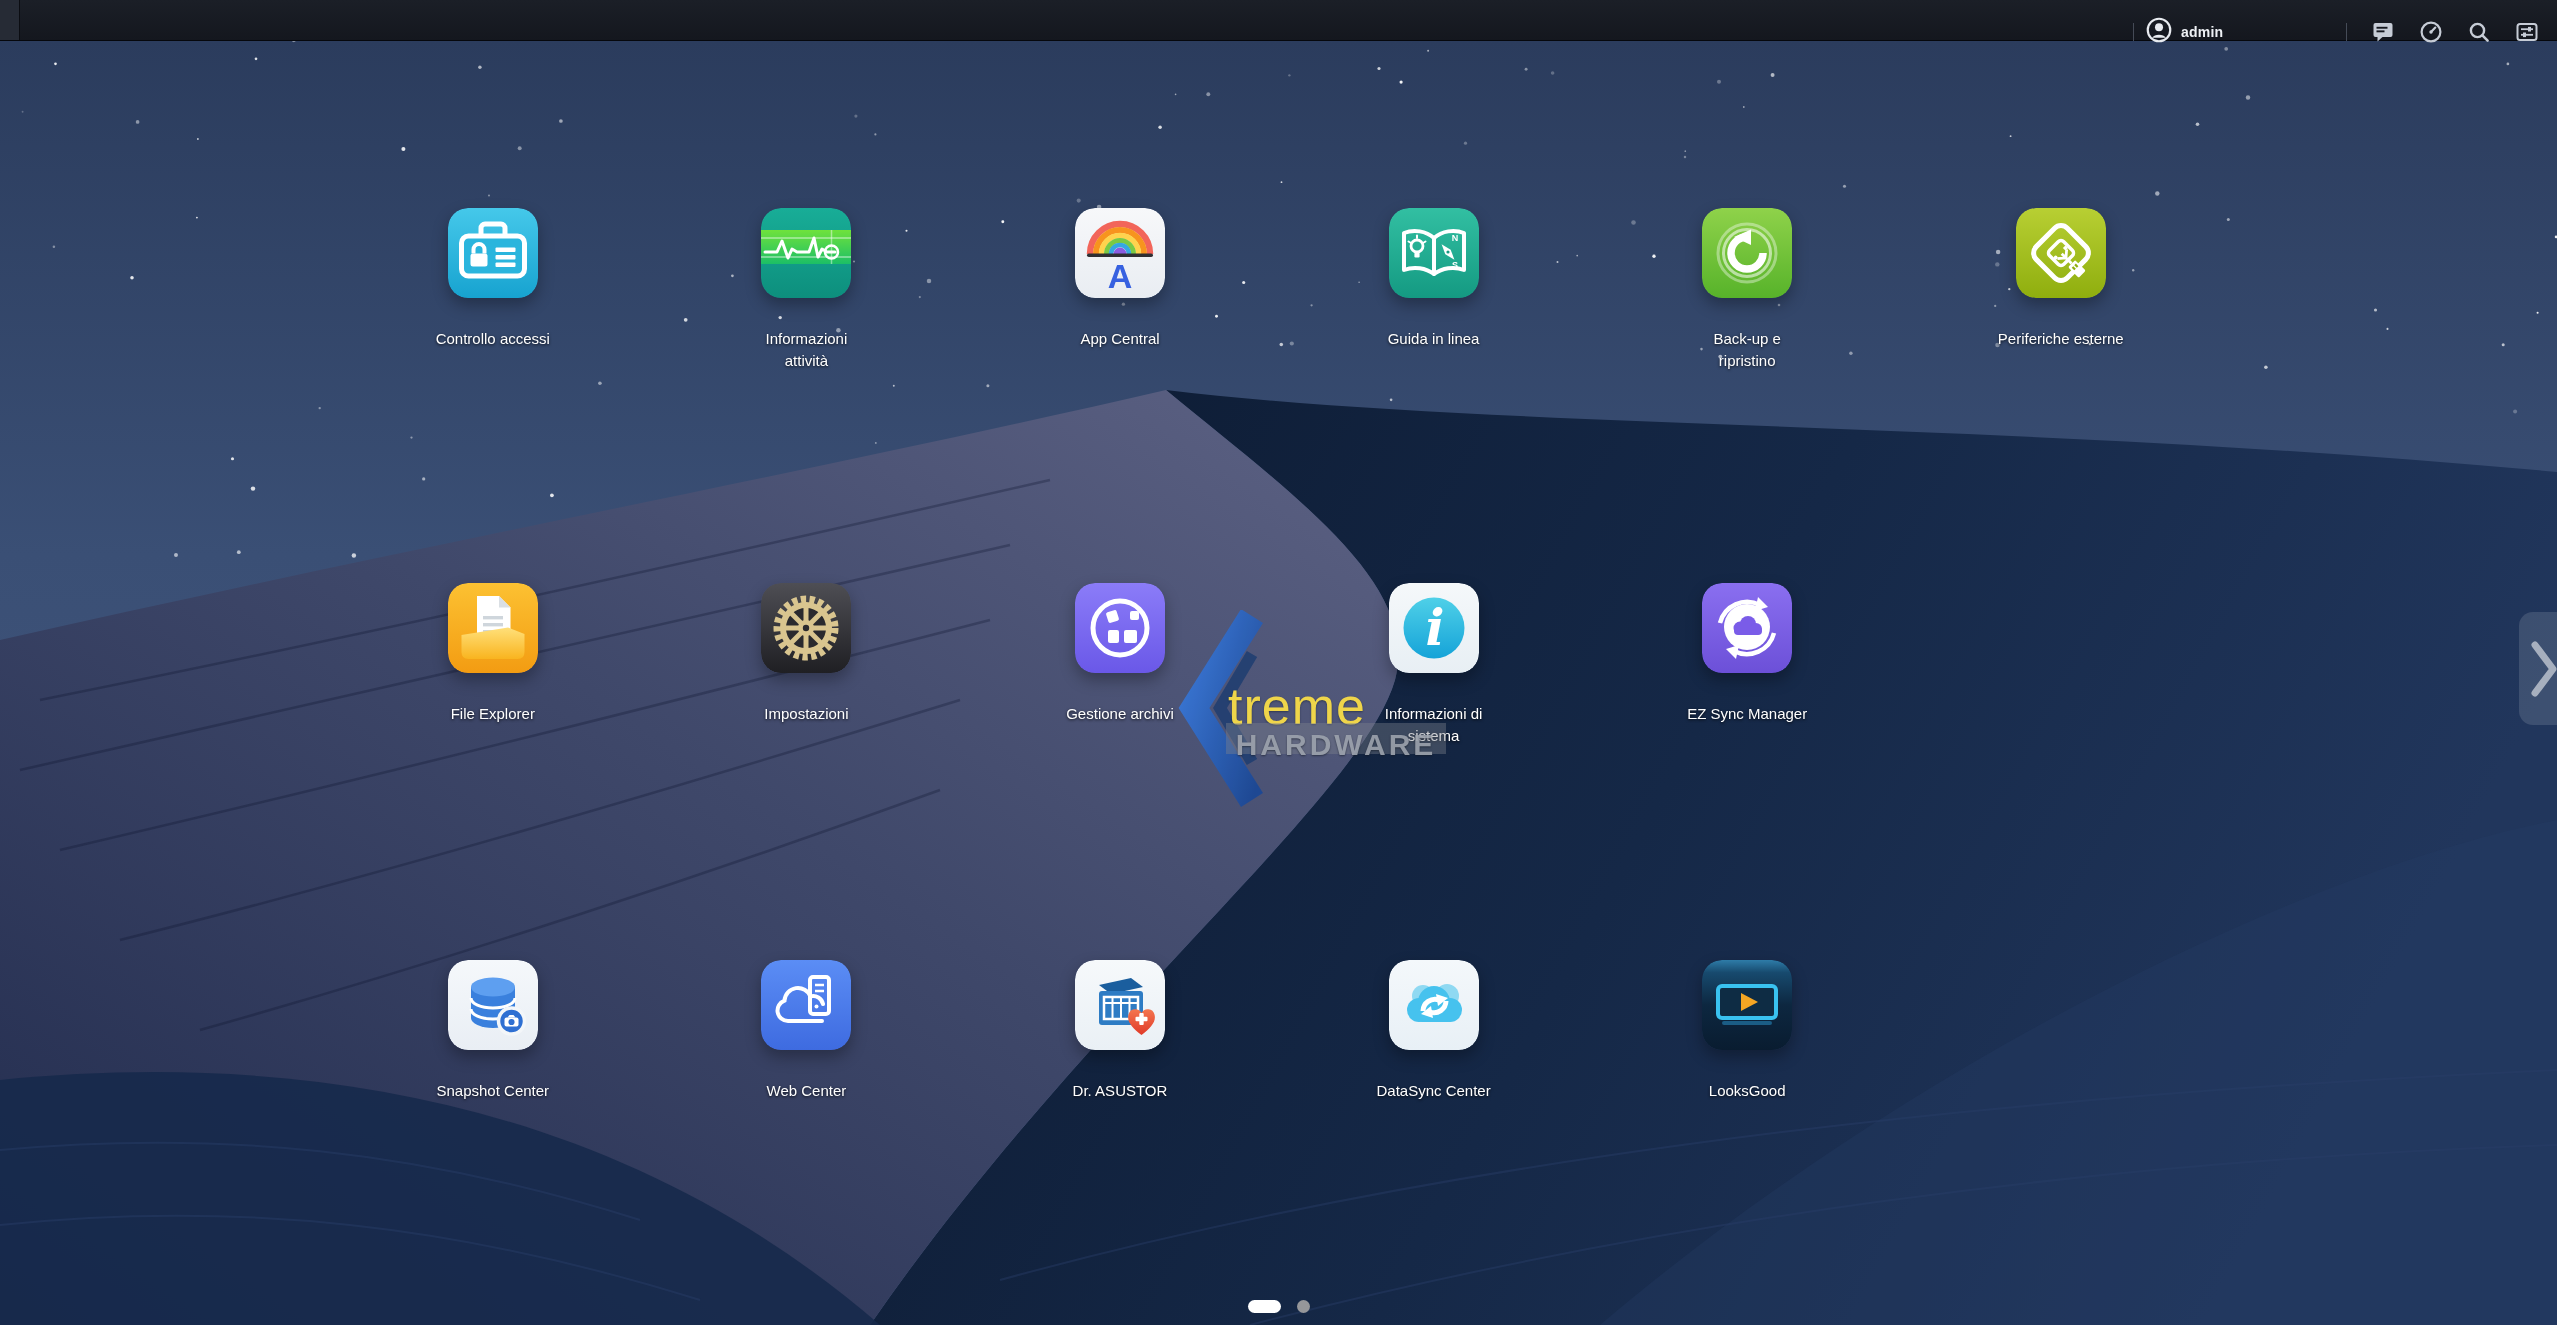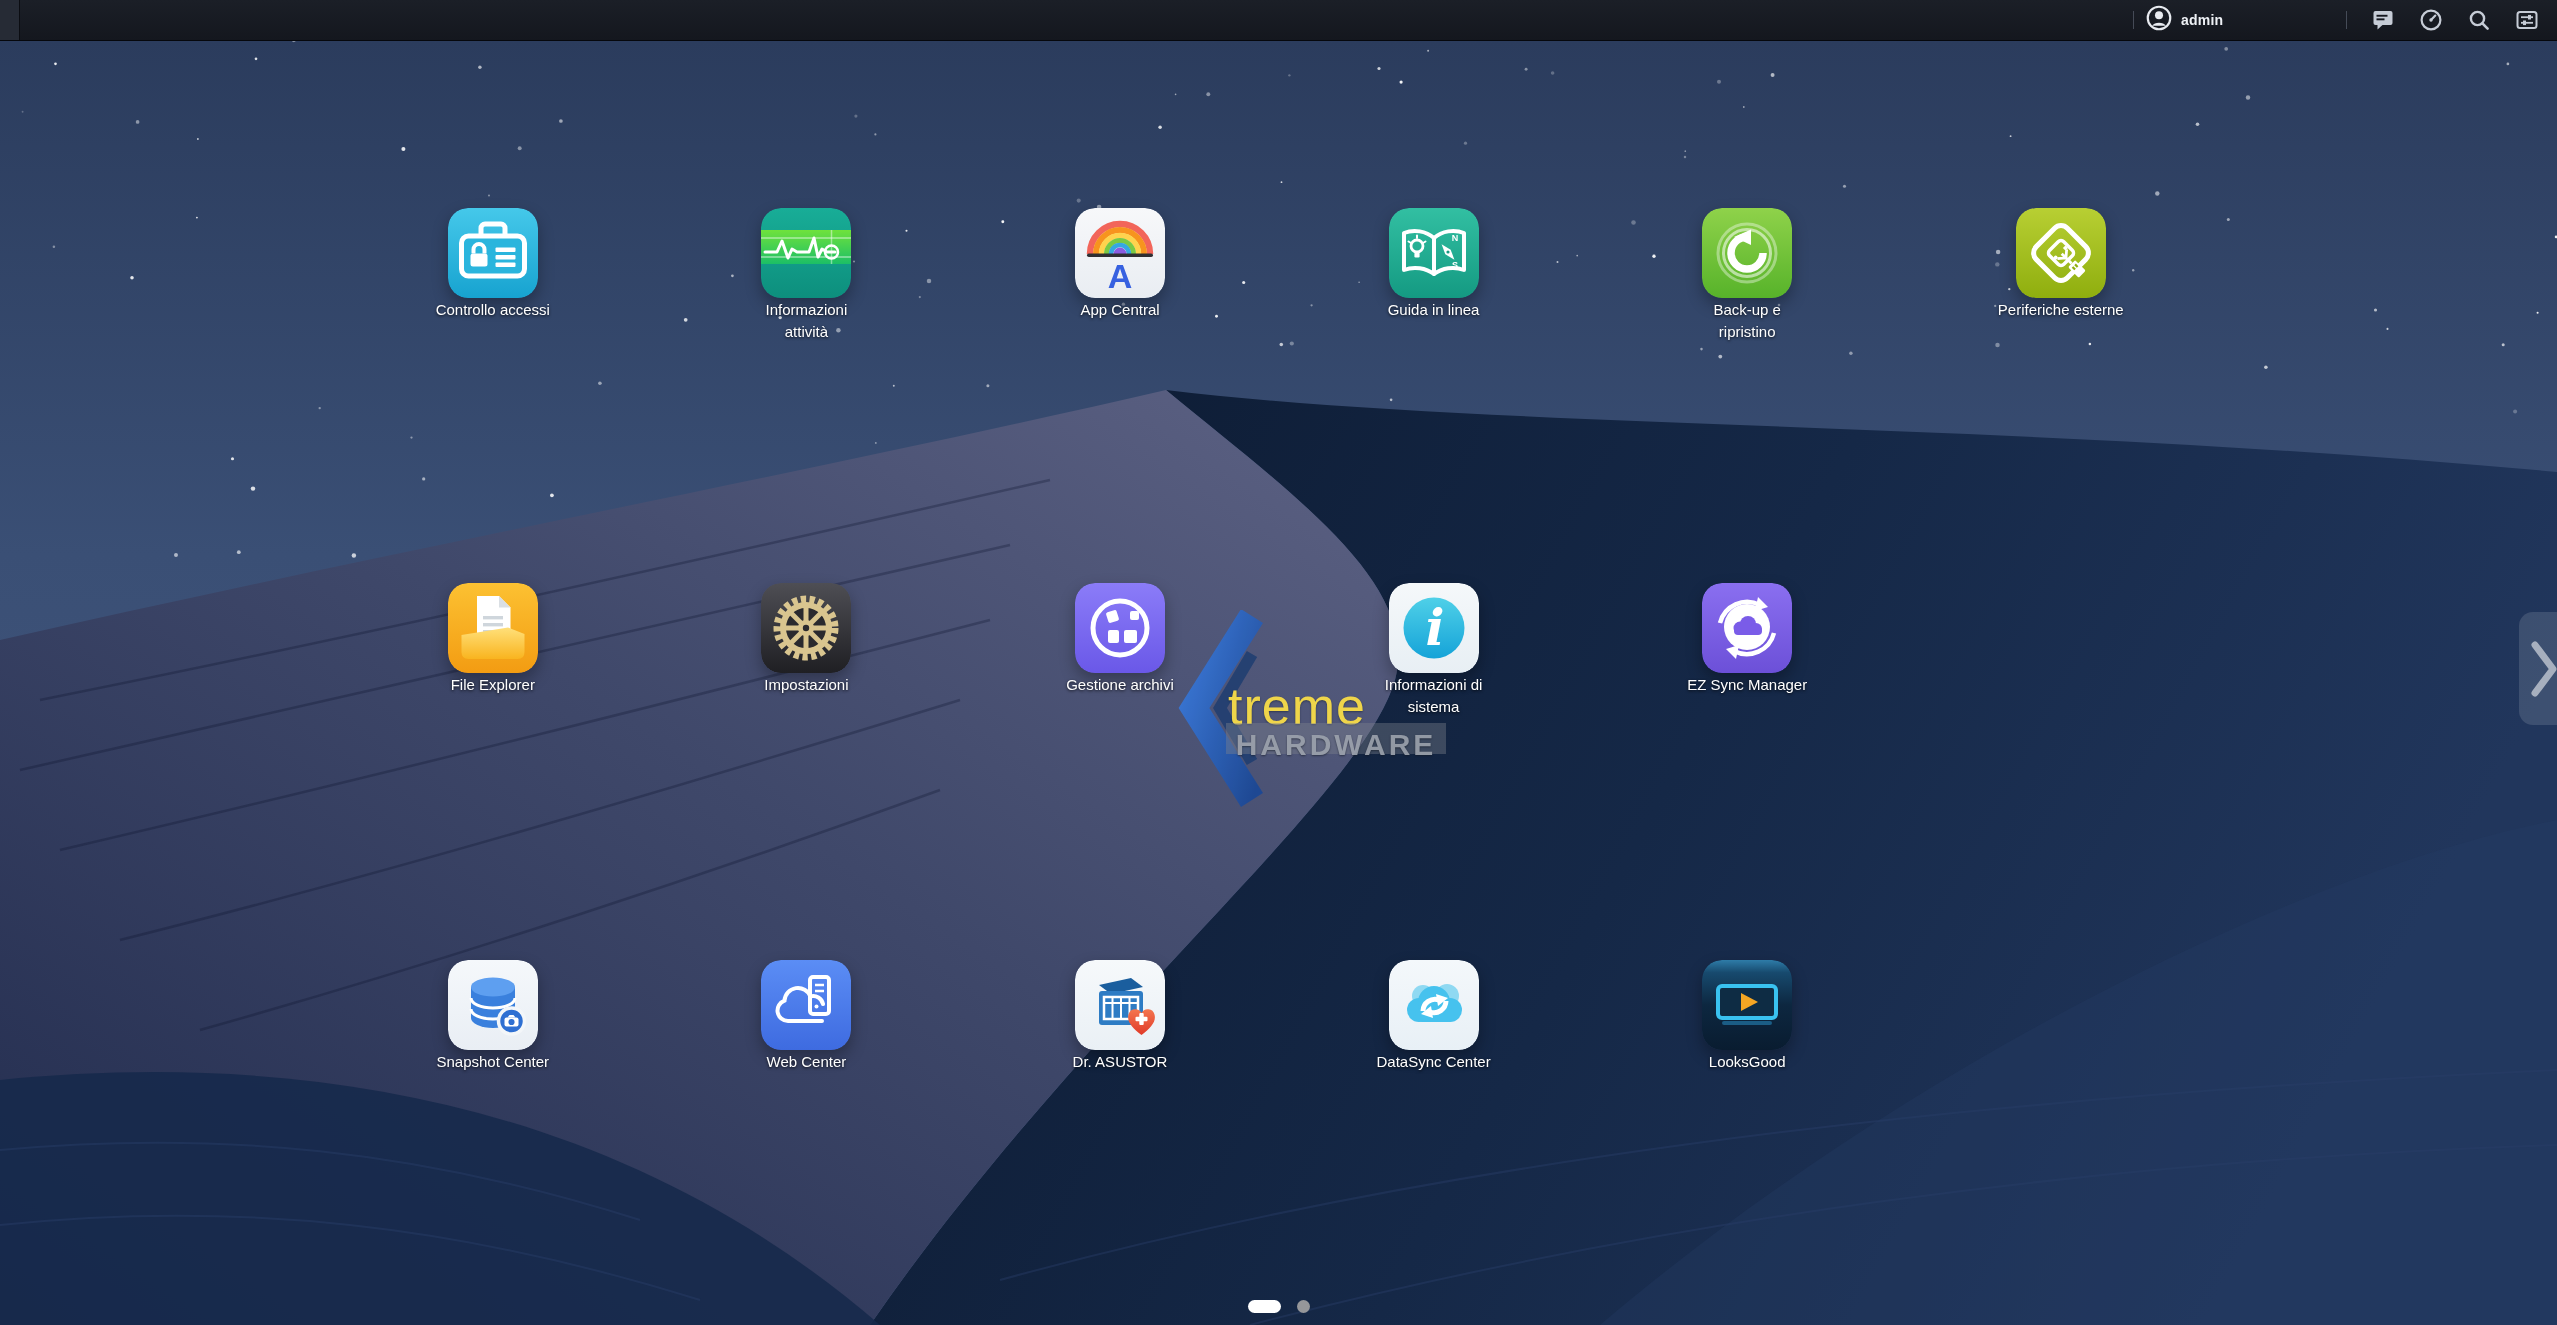--- a/index.html
+++ b/index.html
@@ -7,37 +7,37 @@
     width:2557px;height:1325px;position:relative;overflow:hidden;
     font-family:"Liberation Sans",sans-serif;background:#0e1c36;
   }
   
   .topbar{
     position:absolute;top:0;left:0;width:2557px;height:40px;
     background:linear-gradient(180deg,#1b1f27,#14171e);
     border-bottom:1px solid #05070c;z-index:60;
   }
   .tb-leftpad{position:absolute;left:0;top:0;width:19px;height:100%;background:#262b35;border-right:1px solid #0b0d12;}
-  .tb-right{position:absolute;right:6px;top:0;height:100%;display:flex;align-items:center;text-align:center;}
+  .tb-right{position:absolute;right:6px;top:12px;height:100%;display:flex;align-items:center;text-align:center;}
   .tb-divider{width:1px;height:18px;background:#454b57;margin:0 12px;}
   .tb-user{display:flex;align-items:center;gap:9px;width:188px;}
   .tb-user-label{color:#eef1f5;font-size:14px;font-weight:bold;letter-spacing:.2px;}
   .tb-iconbtn{width:48px;height:40px;display:flex;align-items:center;justify-content:center;cursor:pointer;}
   .tb-iconbtn svg{display:block;}
   
   .desktop{position:absolute;top:40px;left:0;width:2557px;height:1285px;overflow:hidden;}
   #wallpaper{position:absolute;top:0;left:0;width:100%;height:100%;}
   
   .app-row{position:absolute;left:336px;display:flex;z-index:20;}
   .row-0{top:168px}.row-1{top:543px}.row-2{top:920px}
   .app-cell{width:313.6px;display:flex;flex-direction:column;align-items:center;}
   .app-icon{width:90px;height:90px;border-radius:20px;cursor:pointer;
             box-shadow:0 7px 16px rgba(0,0,0,.30);}
   .app-icon svg{display:block;border-radius:20px;}
-  .app-label{margin-top:1px;max-width:126px;text-align:center;color:#ffffff;
+  .app-label{margin-top:30px;max-width:126px;text-align:center;color:#ffffff;
              font-size:15px;line-height:22px;text-shadow:0 1px 3px rgba(0,0,0,.8);}
   
   .watermark{position:absolute;left:1176px;top:570px;width:300px;height:200px;z-index:40;opacity:.92;pointer-events:none;}
   .wm-x{position:absolute;left:0;top:0;}
   .wm-treme{position:absolute;left:52px;top:66px;font-size:52px;font-weight:normal;letter-spacing:1px;
             color:#fde047;text-shadow:0 1px 2px rgba(10,20,40,.5);}
   .wm-bar{position:absolute;left:50px;top:113px;width:220px;height:31px;
           background:rgba(128,134,144,.42);display:flex;align-items:center;justify-content:center;}
   .wm-hw{font-size:30px;font-weight:bold;letter-spacing:3px;color:#9da3ad;text-shadow:0 1px 2px rgba(20,25,35,.6);margin-top:13px;}
   

